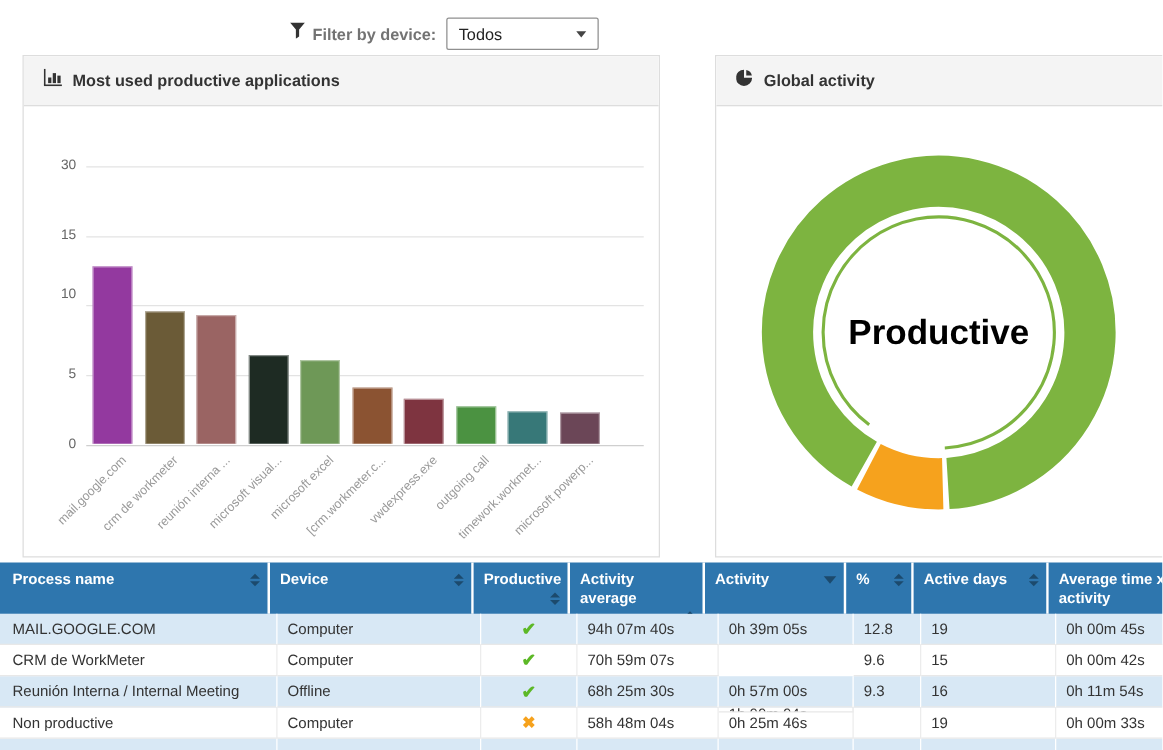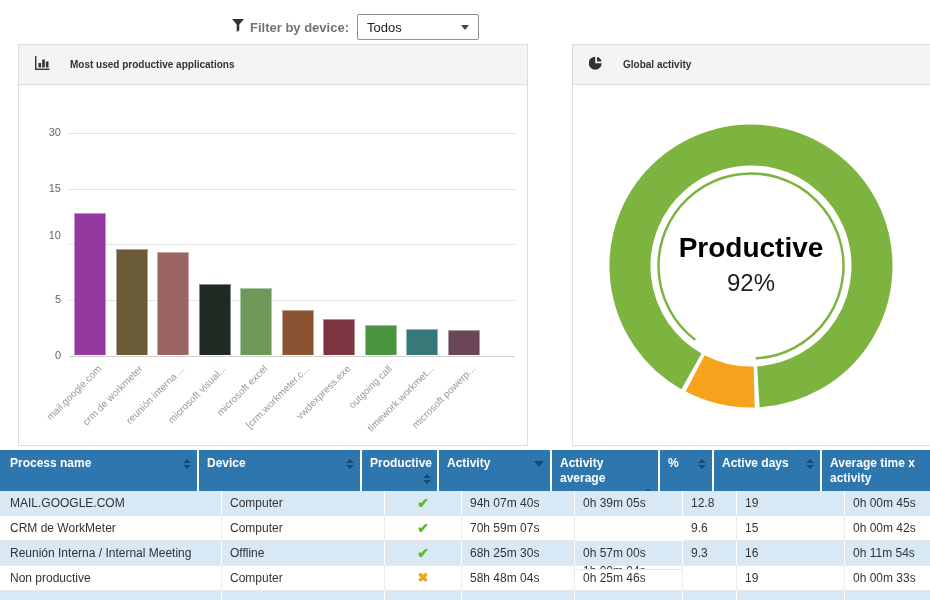--- a/index.html
+++ b/index.html
@@ -20,21 +20,21 @@
   }
   .caret-down { width:0; height:0; border-left:4px solid transparent; border-right:4px solid transparent; border-top:5px solid #444; }
   
   .panel { position:absolute; top:44px; background:#fff; border:1px solid #ddd; box-sizing:border-box; overflow:hidden; }
   #panel-bar   { left:18px;  width:510px; height:402px; }
   #panel-donut { left:572px; width:386px; height:402px; }
   .panel-header {
     height:40px; background:#f4f4f4; border-bottom:1px solid #ddd;
     display:flex; align-items:center; padding-left:16px; box-sizing:border-box;
   }
-  .panel-header .ph-title { font-size:10px; font-weight:bold; color:#333; margin-left:20px; }
+  .panel-header .ph-title { font-size:13px; font-weight:bold; color:#333; margin-left:8px; }
   .chart-body { position:absolute; left:0; top:41px; right:0; bottom:0; }
   
   .gridline { position:absolute; height:1px; background:#e3e3e3; }
   .ylab { position:absolute; width:42px; text-align:right; font-size:11px; color:#666; }
   .bar  { position:absolute; box-sizing:border-box; border:1px solid rgba(255,255,255,0.45); border-bottom:none; }
   .xlab { position:absolute; white-space:nowrap; font-size:10px; color:#999;
           transform:rotate(-45deg); transform-origin:100% 0; }
   
   #donut-center { position:absolute; left:178px; top:180px; transform:translate(-50%,-50%); text-align:center; }
   #donut-center .dc-label { font-size:28px; font-weight:bold; color:#000; line-height:34px; }
@@ -143,58 +143,57 @@
       <span class="ph-title">Global activity</span>
     </div>
     <div class="chart-body" id="donut-plot">
         <svg width="360" height="361" viewBox="0 0 360 361" style="position: absolute; left: 0px; top: 0px;">
           <path d="M 118.4167492274805 285.3130392087279 A 121 121 0 1 1 185.3868732837177 300.77431060904587" fill="none" stroke="#7db440" stroke-width="41"></path>
           <path d="M 181.16741074525268 300.95853632204245 A 121 121 0 0 1 122.12841779856092 287.3283108145648" fill="none" stroke="#f6a21d" stroke-width="41"></path>
           <path d="M 122.33211035843556 253.8737846793746 A 92.5 92.5 0 1 1 182.84107595247235 272.3732319647981" fill="none" stroke="#7db440" stroke-width="2.5"></path>
         </svg>
       <div id="donut-center">
         <div class="dc-label">Productive</div>
-        <div class="dc-value">92%</div>
       </div>
     </div>
   </section>
 
   <div id="table">
     <div id="thead">
-        <div class="th" style="width: 199px; padding-left: 10px;">
+        <div class="th" style="width: 216px; padding-left: 10px;">
           <span class="lbl">Process name</span>
           <span class="sorticon">
             <span class="up"></span>
             <span class="down"></span>
           </span>
         </div>
         <div class="th" style="width: 163px;">
           <span class="lbl">Device</span>
           <span class="sorticon">
             <span class="up"></span>
             <span class="down"></span>
           </span>
         </div>
         <div class="th wrap" style="width: 77px;">
           <span class="lbl">Productive</span>
           <span class="sorticon">
             <span class="up"></span>
             <span class="down"></span>
+          </span>
+        </div>
+        <div class="th wrap" style="width: 108px;">
+          <span class="lbl">Activity average</span>
+          <span class="sorticon">
+            <span class="up"></span>
           </span>
         </div>
         <div class="th" style="width: 113px;">
           <span class="lbl">Activity</span>
           <span class="sorticon desc">
             <span class="down"></span>
-          </span>
-        </div>
-        <div class="th wrap" style="width: 108px;">
-          <span class="lbl">Activity average</span>
-          <span class="sorticon">
-            <span class="up"></span>
           </span>
         </div>
         <div class="th" style="width: 54px;">
           <span class="lbl">%</span>
           <span class="sorticon">
             <span class="up"></span>
             <span class="down"></span>
           </span>
         </div>
         <div class="th" style="width: 108px;">

